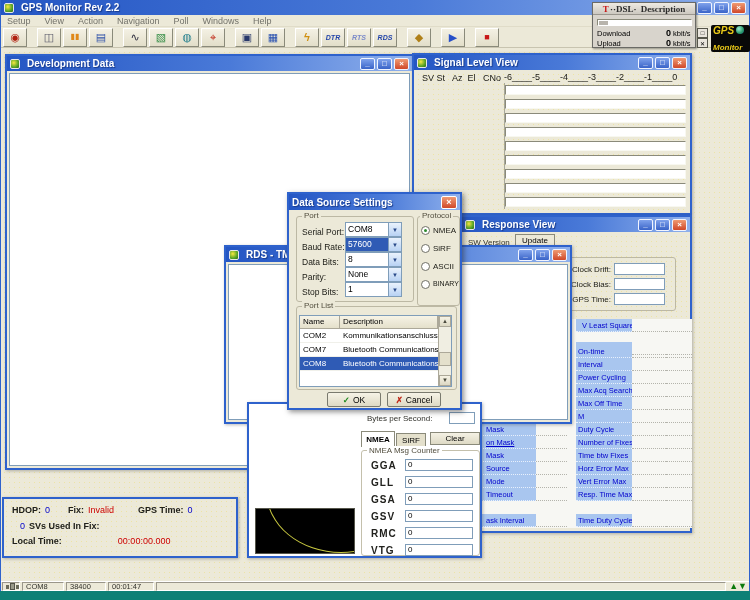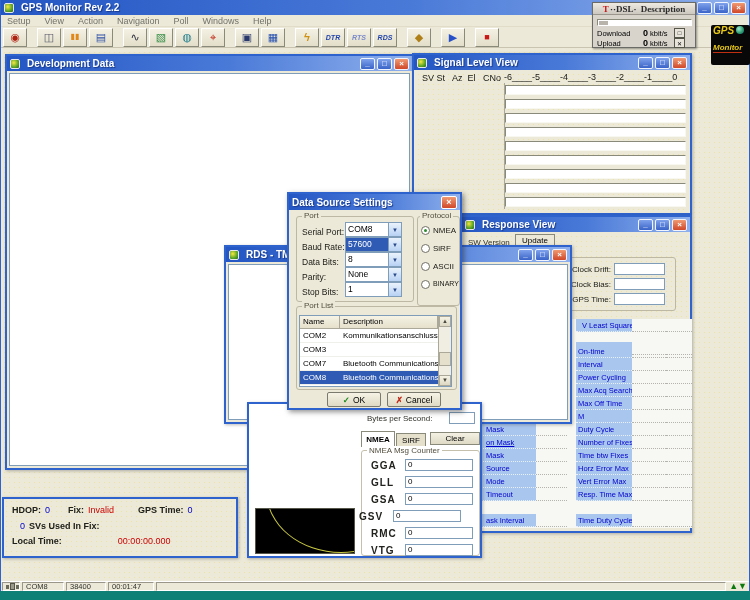--- a/index.html
+++ b/index.html
@@ -52,28 +52,28 @@
   
   .speedman { position:absolute; left:592px; top:2px; width:104px; height:46px; z-index:40;
     background:#D8D4CC; border:1px solid #6A6A66; box-shadow:1px 1px 2px rgba(0,0,0,.4); font-size:7.5px; }
   .sm-title { height:12px; background:linear-gradient(180deg,#EEEAE2,#CCC8C0); border-bottom:1px solid #9A968E;
     display:flex; align-items:center; justify-content:center; gap:1px;
     font-family:"Liberation Serif",serif; font-weight:bold; font-size:9px; color:#2A2A2A; }
   .sm-title .tred { color:#C81818; }
   .sm-prog { position:absolute; left:4px; top:16px; width:95px; height:7px; background:#fff;
     border:1px solid; border-color:#8A8A7A #fff #fff #8A8A7A; }
   .sm-prog i { position:absolute; left:1px; top:1px; width:9px; height:4px; background:#B8B4AC; }
-  .sm-row { position:absolute; left:4px; width:88px; height:10px; display:flex; align-items:center; }
+  .sm-row { position:absolute; left:4px; width:111px; height:10px; display:flex; align-items:center; }
   .sm-row .v { font-weight:bold; font-size:9px; margin-left:auto; }
   .sm-row .u { width:24px; margin-left:2px; }
   .sm-btn { width:11px; height:10px; border:1px solid #55554A; background:#E8E4DC; font-size:6px;
     display:flex; align-items:center; justify-content:center; padding:0; }
 
   
-  .gpslogo { position:absolute; left:711px; top:25px; width:39px; height:40px; z-index:40;
+  .gpslogo { position:absolute; left:711px; top:25px; width:39px; height:27px; z-index:40;
     background:#080808; border-radius:2px; color:#E8C818; overflow:hidden; padding:1px 2px; }
   .gpslogo .l1 { font-style:italic; font-weight:bold; font-size:10px; line-height:10px; display:flex; gap:2px; }
   .gpslogo .globe { width:8px; height:8px; border-radius:50%;
     background:radial-gradient(circle at 35% 35%,#9AE8D0,#2A9A6A 60%,#145A8A); }
   .gpslogo .l2 { font-style:italic; font-weight:bold; font-size:8px; line-height:8px; color:#E8C818;
     border-bottom:1px solid #C03010; display:inline-block; }
 
   
   .sig-head { position:absolute; left:8px; top:18px; font-size:9px; color:#20201A; white-space:pre; }
   .sig-scale { position:absolute; left:90px; top:17px; width:186px; font-size:9px; color:#20201A; white-space:nowrap; }
@@ -464,21 +464,21 @@
         <span class="field" style="width:68px">0</span>
       </div>
       <div class="cnt-row" style="left:122px;top:72px">
         <span class="nm">GLL</span>
         <span class="field" style="width:68px">0</span>
       </div>
       <div class="cnt-row" style="left:122px;top:89px">
         <span class="nm">GSA</span>
         <span class="field" style="width:68px">0</span>
       </div>
-      <div class="cnt-row" style="left:110px;top:106px">
+      <div class="cnt-row" style="left:122px;top:106px">
         <span class="nm">GSV</span>
         <span class="field" style="width:68px">0</span>
       </div>
       <div class="cnt-row" style="left:122px;top:123px">
         <span class="nm">RMC</span>
         <span class="field" style="width:68px">0</span>
       </div>
       <div class="cnt-row" style="left:122px;top:140px">
         <span class="nm">VTG</span>
         <span class="field" style="width:68px">0</span>
@@ -559,24 +559,20 @@
       <div class="ptable">
         <div class="ph">
           <div class="c-name">Name</div>
           <div class="c-desc">Description</div>
         </div>
         <div class="prow">
           <div class="c-name">COM2</div>
           <div class="c-desc">Kommunikationsanschluss</div>
         </div>
         <div class="prow">
-          <div class="c-name">COM3</div>
-          <div class="c-desc"></div>
-        </div>
-        <div class="prow">
           <div class="c-name">COM7</div>
           <div class="c-desc">Bluetooth Communications Port</div>
         </div>
         <div class="prow sel">
           <div class="c-name">COM8</div>
           <div class="c-desc">Bluetooth Communications Port</div>
         </div>
         <div class="vscroll">
           <span class="varrow" style="top:0">▲</span>
           <span class="vthumb"></span>

